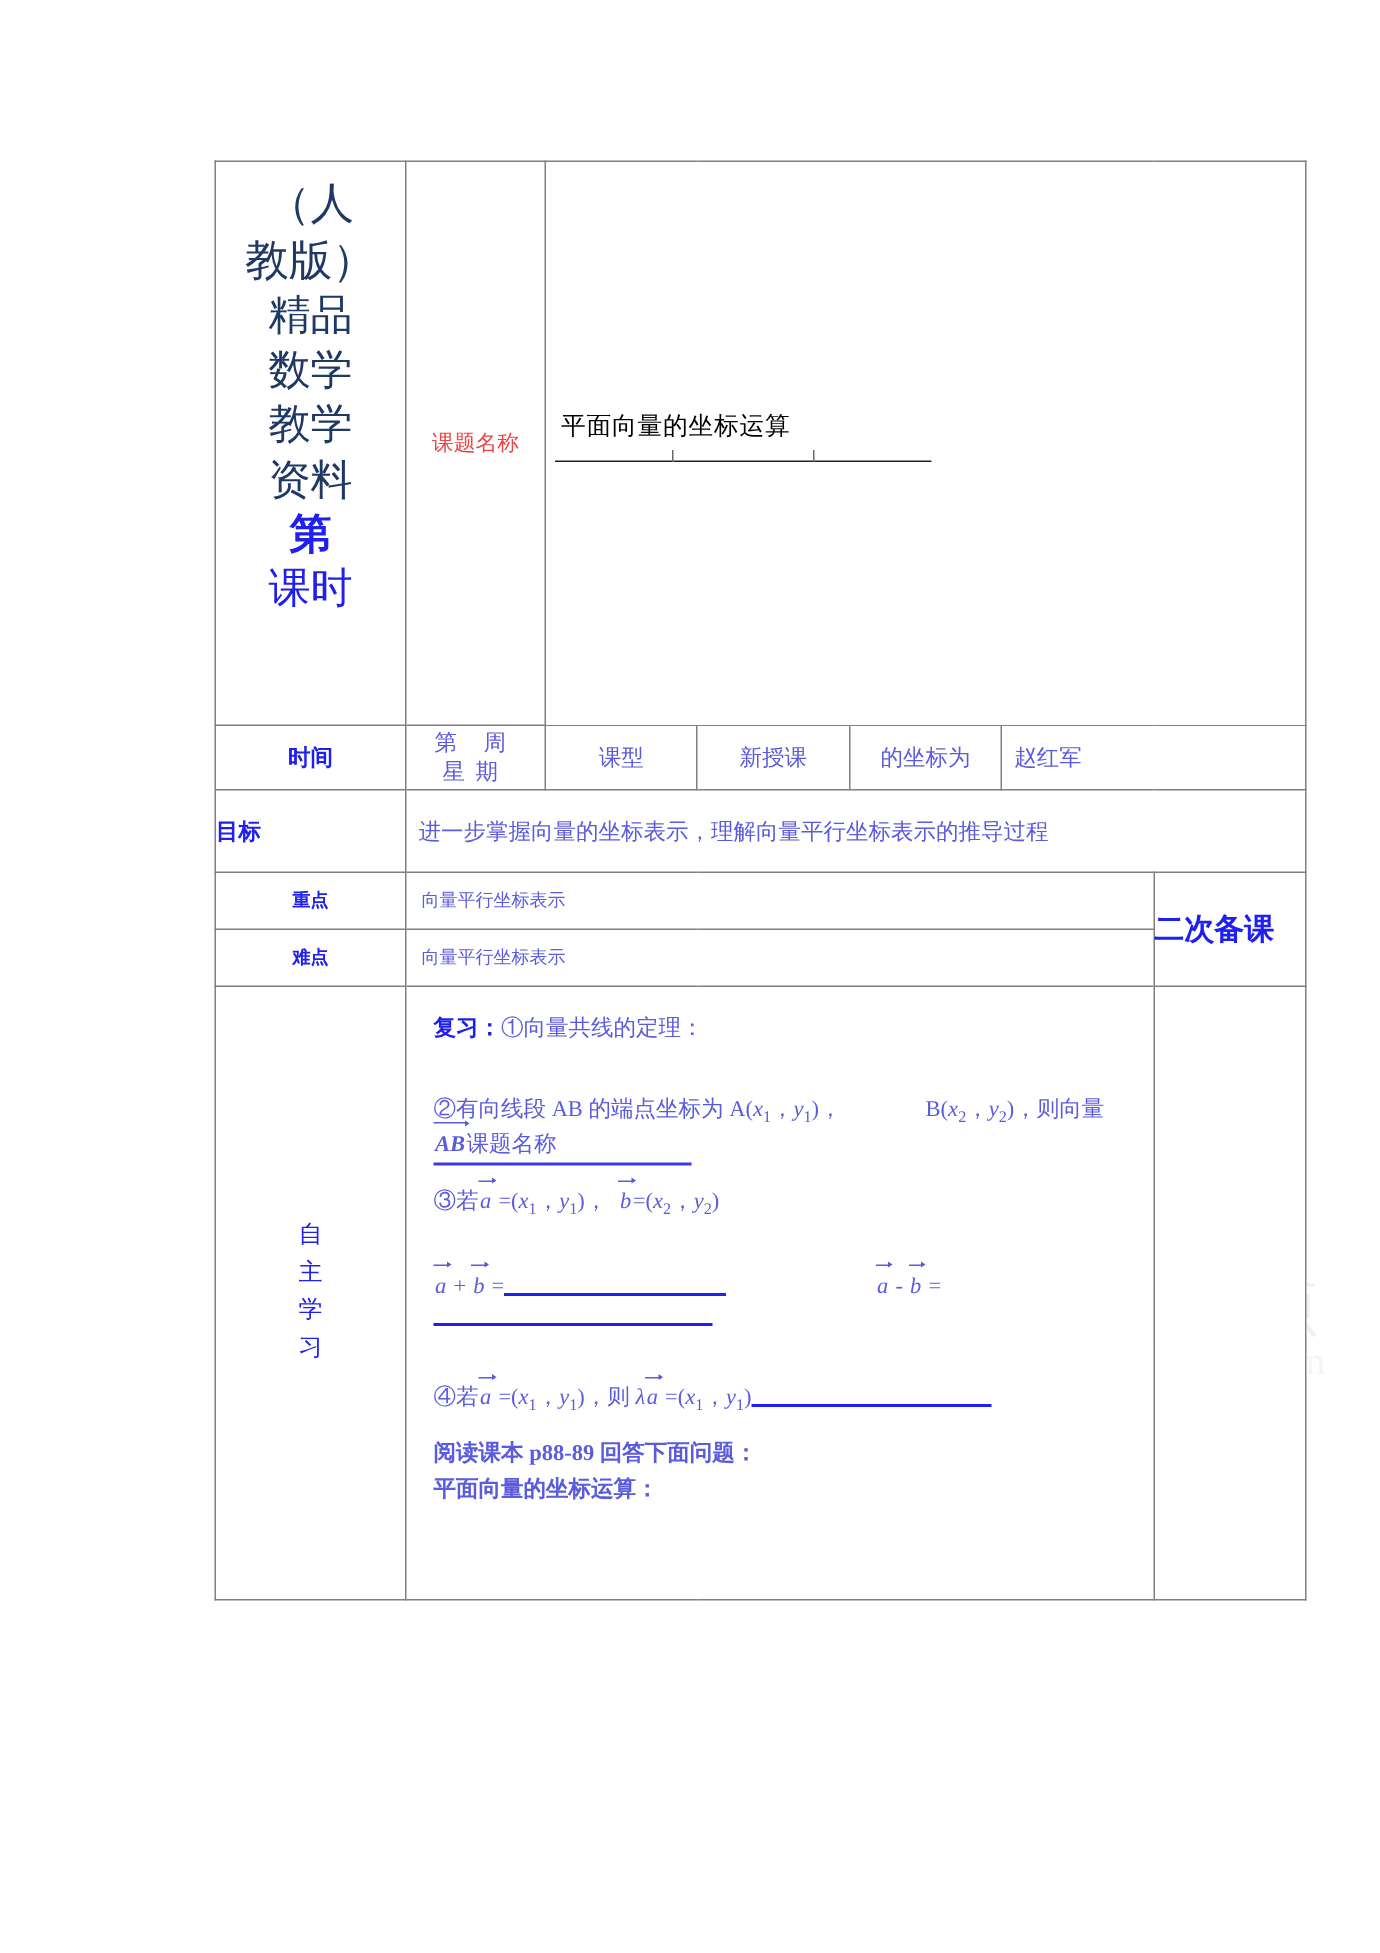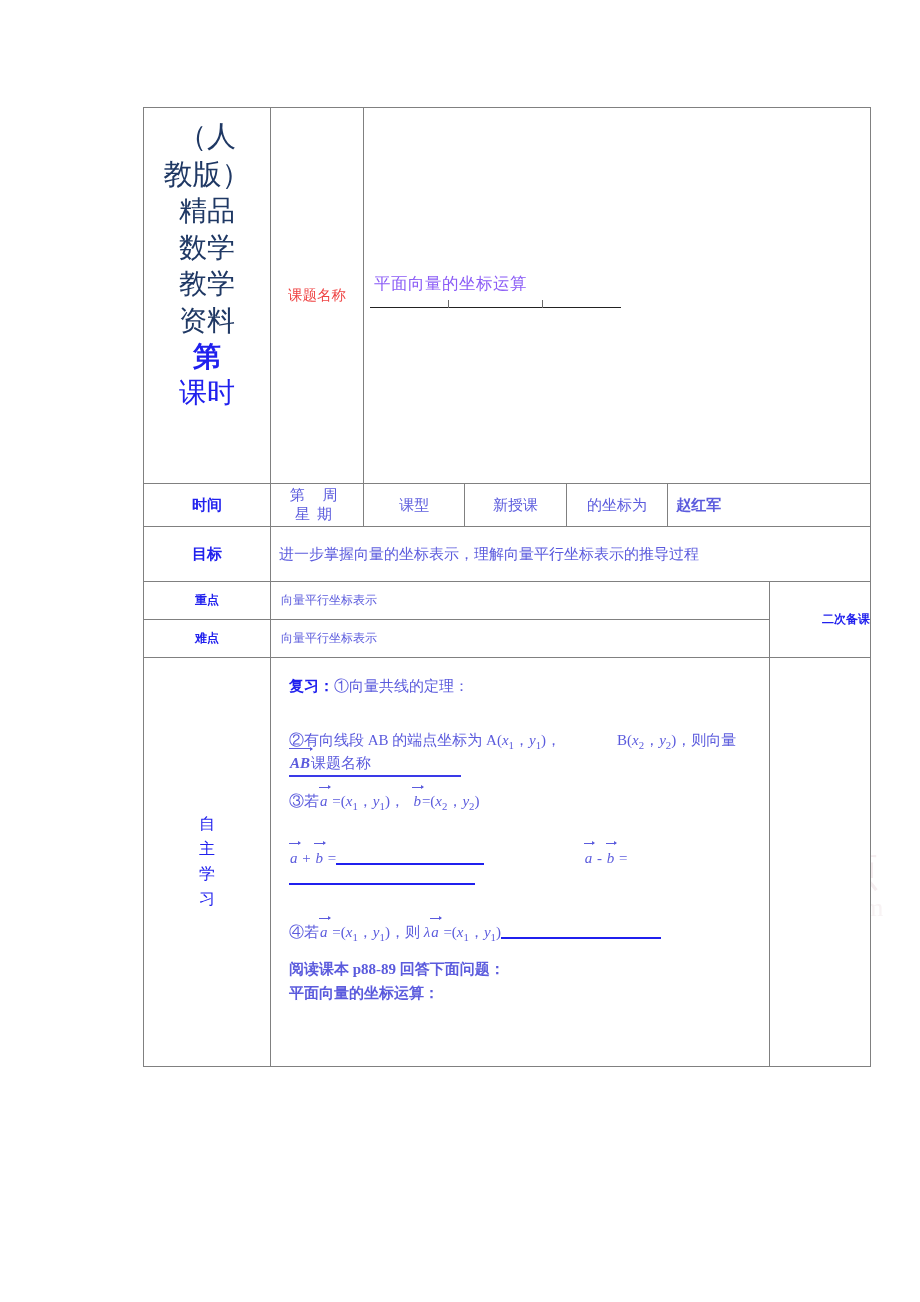--- a/index.html
+++ b/index.html
@@ -58,21 +58,21 @@
     vertical-align: top;
     padding: 0;
     background: #ffffff;
   }
 
   
   .navy      { color: #1f3864; }
   .blue      { color: #2020ee; }
   .bluesoft  { color: #ef4444; }
   .bluelite  { color: #5b5bdd; }
-  .black     { color: #8b5cf6; }
+  .black     { color: #000000; }
   .b         { font-weight: bold; }
 
   
   .banner {
     width: 118px;
     text-align: center;
     padding: 10px 4px 12px 4px !important;
     line-height: 1.30;
     font-size: 29px;
     font-family: "Liberation Serif", "DejaVu Serif", serif;
@@ -129,36 +129,36 @@
     vertical-align: middle !important;
     font-size: 15px;
     text-align: center;
     padding: 2px 4px !important;
   }
   td.cell-time-label   { width: 56px; }
   td.cell-time-value   { width: 154px; letter-spacing: 7px; }
   td.cell-type-label   { width: 85px; }
   td.cell-type-value   { width: 102px; }
   td.cell-prep-label   { width: 92px; }
-  td.cell-prep-value   { text-align: left !important; padding-left: 8px !important; font-weight: bold; }
+  td.cell-prep-value   { text-align: left !important; padding-left: 8px !important; }
 
   
   .goalrow td { height: 54px; vertical-align: middle !important; font-size: 15px; }
-  td.goal-label { text-align: center; width: 56px; }
+  td.goal-label { width: 56px; }
   td.goal-body  { text-align: left; padding-left: 8px !important; }
 
   
   .kdrow td { height: 37px; vertical-align: middle !important; font-size: 12px; }
   td.kd-label { text-align: center; width: 56px; }
   td.kd-body  { text-align: left; padding-left: 10px !important; }
   td.second-prep {
     width: 100px;
-    text-align: right;
-    vertical-align: middle !important;
-    font-size: 12px;
+    text-align: left;
+    vertical-align: middle !important;
+    font-size: 20px;
   }
 
   
   td.study-label {
     width: 56px;
     text-align: center;
     vertical-align: middle !important;
     font-size: 16px;
     line-height: 1.55;
   }

